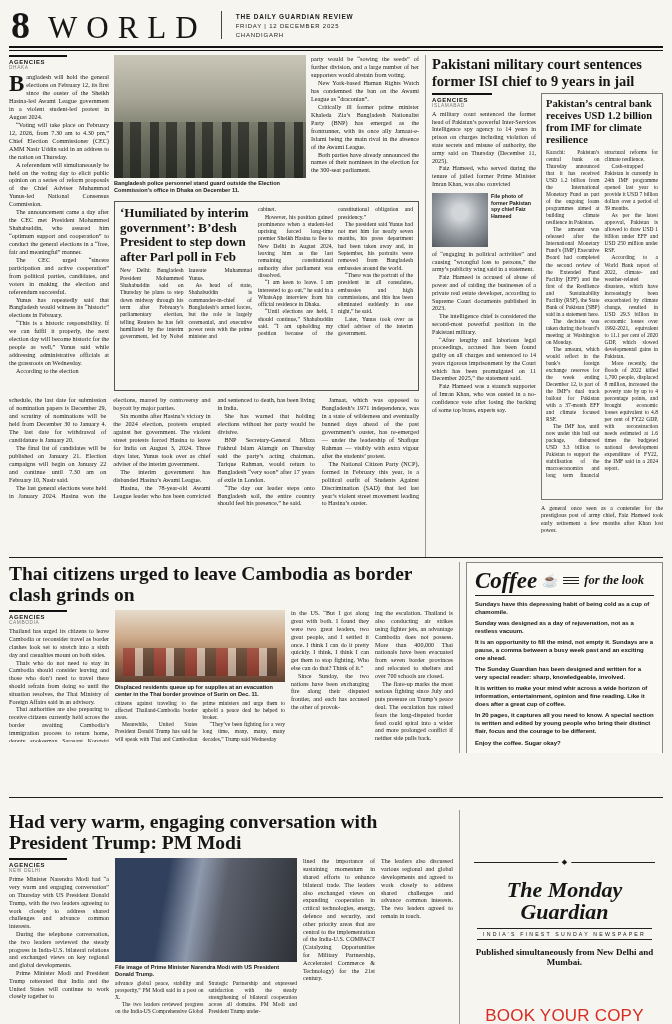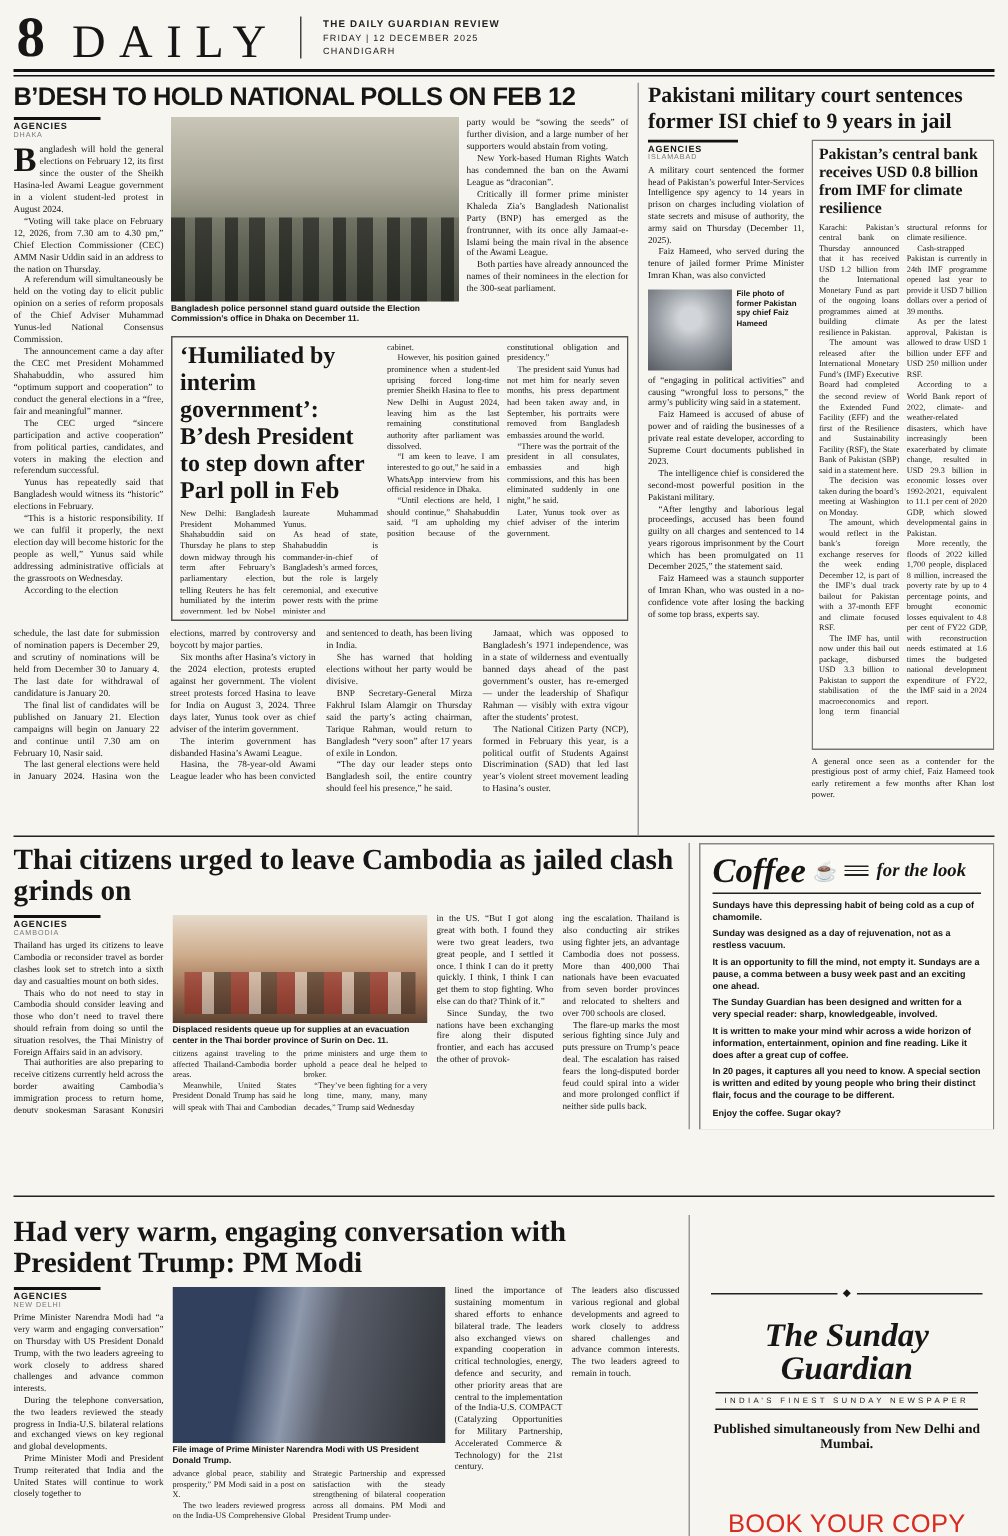--- a/index.html
+++ b/index.html
@@ -40,21 +40,21 @@
   .lead-figure { width:192px; flex:none; }
   .lead-photo { height:123px; background:linear-gradient(180deg,#c9c6b8 0%,#a8a696 35%,#6f7263 70%,#494c42 100%); }
   .lead-photo::after { content:""; position:absolute; bottom:0; left:0; right:0; height:46%;
     background:repeating-linear-gradient(90deg, rgba(28,30,26,.75) 0 9px, rgba(70,74,62,.35) 9px 16px, rgba(28,30,26,.7) 16px 27px, rgba(90,94,78,.3) 27px 36px); }
   .colB { flex:1; overflow:hidden; }
   .dropcap > p:first-child::first-letter { float:left; font-size:23px; line-height:19px; padding:1px 2px 0 0; font-weight:bold; }
 
   .substory { border:1px solid #555; padding:4px 5px; display:flex; gap:6px; height:190px; overflow:hidden; }
   .substory-left { width:46%; overflow:hidden; }
   .substory-right { width:54%; overflow:hidden; }
-  .substory-headline { font-size:16px; line-height:1.12; font-weight:bold; margin-bottom:3px; }
+  .substory-headline { font-size:13px; line-height:1.12; font-weight:bold; margin-bottom:3px; }
   .cols2 { column-count:2; column-gap:5px; }
   .substory .paras p { font-size:5.7px; }
   .substory-left .paras { height:136px; overflow:hidden; }
   .substory-right .paras { height:178px; overflow:hidden; }
 
   .lead-continued { column-count:4; column-gap:7px; height:116px; overflow:hidden; margin-top:5px; }
 
   
   .isi-headline { font-size:14.5px; line-height:1.12; font-weight:bold; margin:1px 0 4px; }
   .isi-row { display:flex; gap:5px; }
@@ -108,33 +108,32 @@
   .sg-published { font-size:9px; font-weight:bold; margin-top:4px; }
   .sg-cta { margin-top:auto; color:#d92b21; font-family:"Liberation Sans", sans-serif; font-weight:normal; font-size:17px; letter-spacing:0.2px; }
 </style>
 </head>
 <body>
 
 <div class="page">
 
   <div class="masthead">
     <div class="page-num">8</div>
-    <div class="section-name">DAILY</div>
+    <div class="section-name">WORLD</div>
     <div class="mast-divider"></div>
     <div class="mast-info">
       <div class="paper">THE DAILY GUARDIAN REVIEW</div>
       <div>FRIDAY | 12 DECEMBER 2025</div>
       <div>CHANDIGARH</div>
     </div>
   </div>
   <div class="rule-double"></div>
 
   <div class="band band-top">
     <div class="rail-left">
-      <h1 class="lead-headline">B’DESH TO HOLD NATIONAL POLLS ON FEB 12</h1>
       <div class="lead-row">
         <div class="colA">
           <div class="byline">
             <div class="byline-agency">AGENCIES</div>
             <div class="byline-place">DHAKA</div>
           </div>
           <div class="paras dropcap">
               <p>Bangladesh will hold the general elections on February 12, its first since the ouster of the Sheikh Hasina-led Awami League government in a violent student-led protest in August 2024.</p>
               <p>“Voting will take place on February 12, 2026, from 7.30 am to 4.30 pm,” Chief Election Commissioner (CEC) AMM Nasir Uddin said in an address to the nation on Thursday.</p>
               <p>A referendum will simultaneously be held on the voting day to elicit public opinion on a series of reform proposals of the Chief Adviser Muhammad Yunus-led National Consensus Commission.</p>
@@ -216,21 +215,21 @@
           <div class="paras">
               <p>of “engaging in political activities” and causing “wrongful loss to persons,” the army’s publicity wing said in a statement.</p>
               <p>Faiz Hameed is accused of abuse of power and of raiding the businesses of a private real estate developer, according to Supreme Court documents published in 2023.</p>
               <p>The intelligence chief is considered the second-most powerful position in the Pakistani military.</p>
               <p>“After lengthy and laborious legal proceedings, accused has been found guilty on all charges and sentenced to 14 years rigorous imprisonment by the Court which has been promulgated on 11 December 2025,” the statement said.</p>
               <p>Faiz Hameed was a staunch supporter of Imran Khan, who was ousted in a no-confidence vote after losing the backing of some top brass, experts say.</p>
             </div>
         </div>
         <div class="isi-right">
           <div class="imf-box">
-            <h3 class="imf-headline">Pakistan’s central bank receives USD 0.8 billion from IMF for climate resilience</h3>
+            <h3 class="imf-headline">Pakistan’s central bank receives USD 1.2 billion from IMF for climate resilience</h3>
             <div class="paras imf-cols">
                 <p>Karachi: Pakistan’s central bank on Thursday announced that it has received USD 1.2 billion from the International Monetary Fund as part of the ongoing loans programmes aimed at building climate resilience in Pakistan.</p>
                 <p>The amount was released after the International Monetary Fund’s (IMF) Executive Board had completed the second review of the Extended Fund Facility (EFF) and the first of the Resilience and Sustainability Facility (RSF), the State Bank of Pakistan (SBP) said in a statement here.</p>
                 <p>The decision was taken during the board’s meeting at Washington on Monday.</p>
                 <p>The amount, which would reflect in the bank’s foreign exchange reserves for the week ending December 12, is part of the IMF’s dual track bailout for Pakistan with a 37-month EFF and climate focused RSF.</p>
                 <p>The IMF has, until now under this bail out package, disbursed USD 3.3 billion to Pakistan to support the stabilisation of the macroeconomics and long term financial structural reforms for climate resilience.</p>
                 <p>Cash-strapped Pakistan is currently in 24th IMF programme opened last year to provide it USD 7 billion dollars over a period of 39 months.</p>
                 <p>As per the latest approval, Pakistan is allowed to draw USD 1 billion under EFF and USD 250 million under RSF.</p>
                 <p>According to a World Bank report of 2022, climate- and weather-related disasters, which have increasingly been exacerbated by climate change, resulted in USD 29.3 billion in economic losses over 1992-2021, equivalent to 11.1 per cent of 2020 GDP, which slowed developmental gains in Pakistan.</p>
                 <p>More recently, the floods of 2022 killed 1,700 people, displaced 8 million, increased the poverty rate by up to 4 percentage points, and brought economic losses equivalent to 4.8 per cent of FY22 GDP, with reconstruction needs estimated at 1.6 times the budgeted national development expenditure of FY22, the IMF said in a 2024 report.</p>
@@ -239,21 +238,21 @@
           <div class="paras isi-tail">
               <p>A general once seen as a contender for the prestigious post of army chief, Faiz Hameed took early retirement a few months after Khan lost power.</p>
             </div>
         </div>
       </div>
     </div>
   </div>
 
   <div class="band band-mid">
     <div class="rail-left">
-      <h2 class="big-headline">Thai citizens urged to leave Cambodia as jailed clash grinds on</h2>
+      <h2 class="big-headline">Thai citizens urged to leave Cambodia as border clash grinds on</h2>
       <div class="story-row">
         <div class="colN">
           <div class="byline">
             <div class="byline-agency">AGENCIES</div>
             <div class="byline-place">CAMBODIA</div>
           </div>
           <div class="paras">
               <p>Thailand has urged its citizens to leave Cambodia or reconsider travel as border clashes look set to stretch into a sixth day and casualties mount on both sides.</p>
               <p>Thais who do not need to stay in Cambodia should consider leaving and those who don’t need to travel there should refrain from doing so until the situation resolves, the Thai Ministry of Foreign Affairs said in an advisory.</p>
               <p>Thai authorities are also preparing to receive citizens currently held across the border awaiting Cambodia’s immigration process to return home, deputy spokesman Sarasant Kongsiri said during a briefing late Thursday afternoon. Earlier this week, countries including the United Kingdom and Canada also advised their</p>
@@ -336,21 +335,21 @@
             <div class="paras">
               <p>The leaders also discussed various regional and global developments and agreed to work closely to address shared challenges and advance common interests. The two leaders agreed to remain in touch.</p>
             </div>
           </div>
       </div>
     </div>
 
     <div class="rail-right">
       <div class="sunday-ad">
         <div class="sg-rule-art"></div>
-        <div class="sg-logo">The Sunday Guardian</div>
+        <div class="sg-logo">The Monday Guardian</div>
         <div class="sg-tagline">INDIA’S FINEST SUNDAY NEWSPAPER</div>
         <div class="sg-published">Published simultaneously from New Delhi and Mumbai.</div>
         <div class="sg-cta">BOOK YOUR COPY TODAY !</div>
       </div>
     </div>
   </div>
 
 </div>
 
 </body></html>

